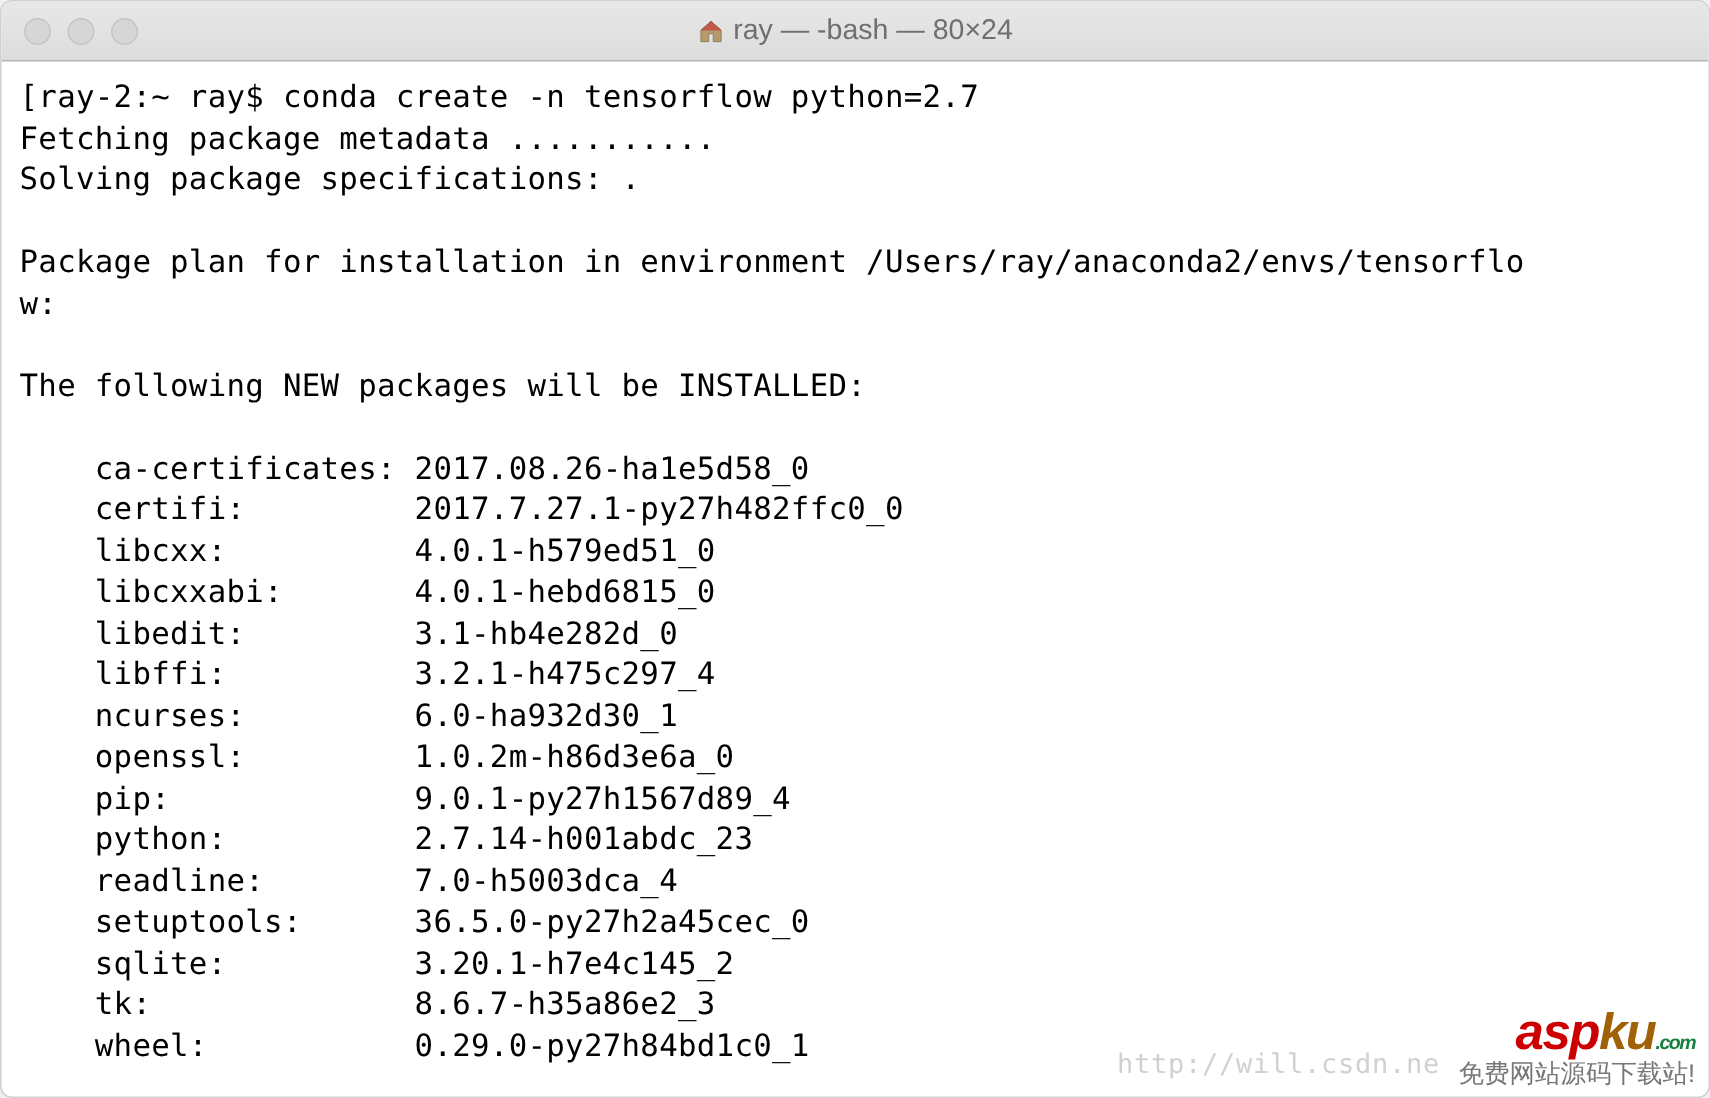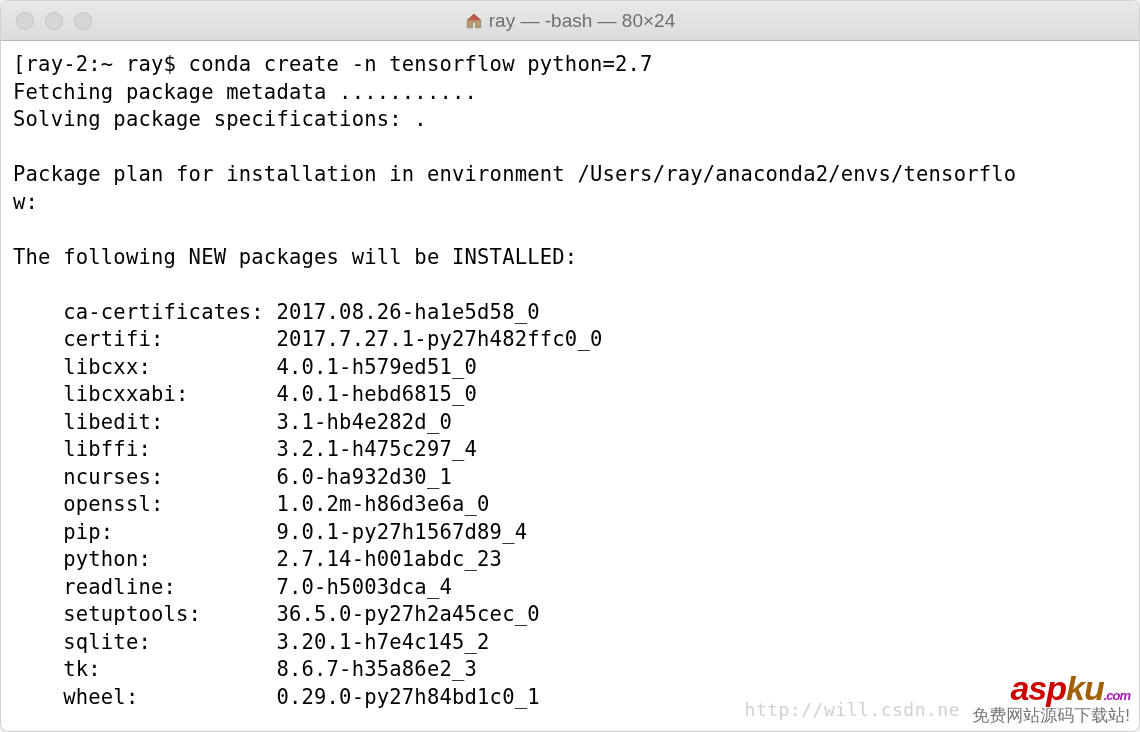--- a/index.html
+++ b/index.html
@@ -83,21 +83,21 @@
       line-height: 1;
     }
     .watermark-main {
       font-size: 34px;
       font-weight: 900;
       font-style: italic;
       letter-spacing: -1px;
     }
     .wm-asp { color: #cc0000; }
     .wm-ku { color: #a16207; }
-    .wm-com { color: #a21caf; font-size: 13px; font-style: italic; font-weight: 700; }
+    .wm-com { color: #15803d; font-size: 13px; font-style: italic; font-weight: 700; }
     .watermark-sub {
       font-size: 17px;
       color: #777;
       margin-top: 2px;
     }
     .watermark-url {
       position: absolute;
       right: 180px;
       bottom: 12px;
       font-family: "Menlo", monospace;

